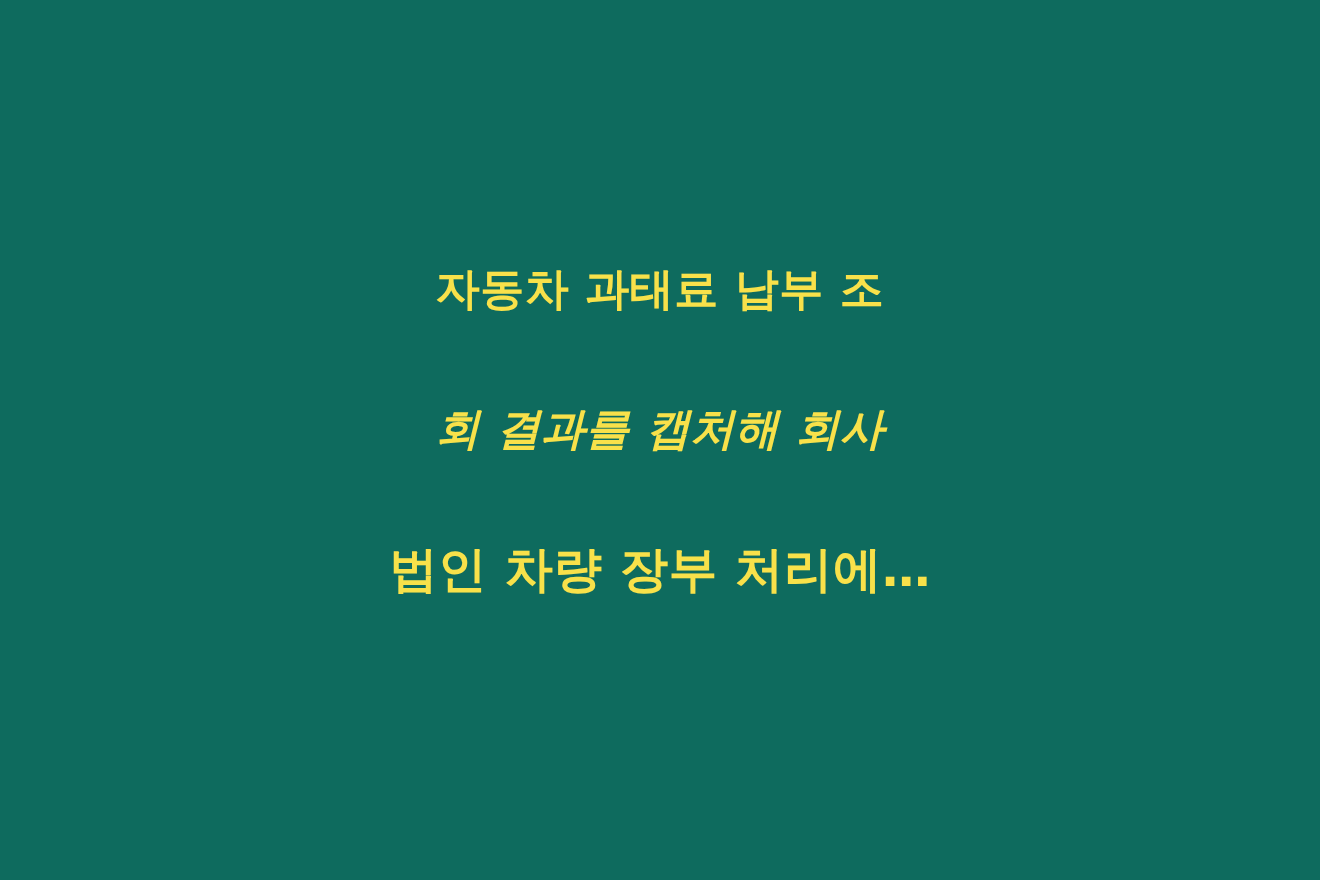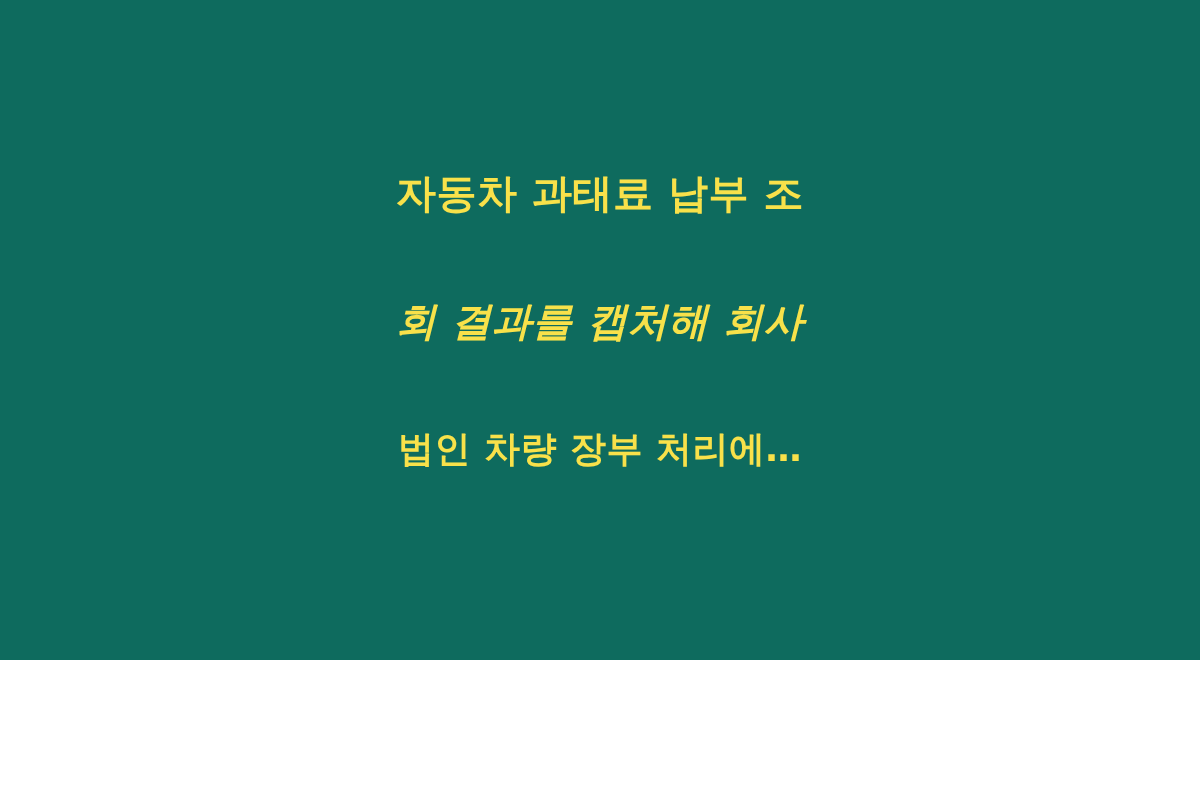--- a/index.html
+++ b/index.html
@@ -10,21 +10,21 @@
   body {
     width: 1200px;
     height: 800px;
     overflow: hidden;
     font-family: "DejaVu Sans", "Liberation Sans", sans-serif;
   }
 
   #card {
     position: relative;
     width: 1200px;
-    height: 660px;
+    height: 800px;
     box-sizing: border-box;
     display: flex;
     align-items: center;
     justify-content: center;
     background: #0E6B5E;
   }
 
   #text-block {
     width: 1040px;
     text-align: center;
@@ -43,15 +43,15 @@
     -webkit-font-smoothing: antialiased;
   }
 </style>
 </head>
 <body>
 
 <div id="card" style="background: rgb(14, 107, 94);">
   <div id="text-block">
     <span class="headline-line" style="color: rgb(248, 225, 74); font-size: 40px;">자동차 과태료 납부 조</span>
     <span class="headline-line" style="color: rgb(248, 225, 74); font-size: 40px; font-style: italic;">회 결과를 캡처해 회사</span>
-    <span class="headline-line" style="color: rgb(248, 225, 74); font-size: 36px;">법인 차량 장부 처리에…</span>
+    <span class="headline-line" style="color: rgb(248, 225, 74); font-size: 44px;">법인 차량 장부 처리에…</span>
   </div>
 </div>
 
 </body></html>

